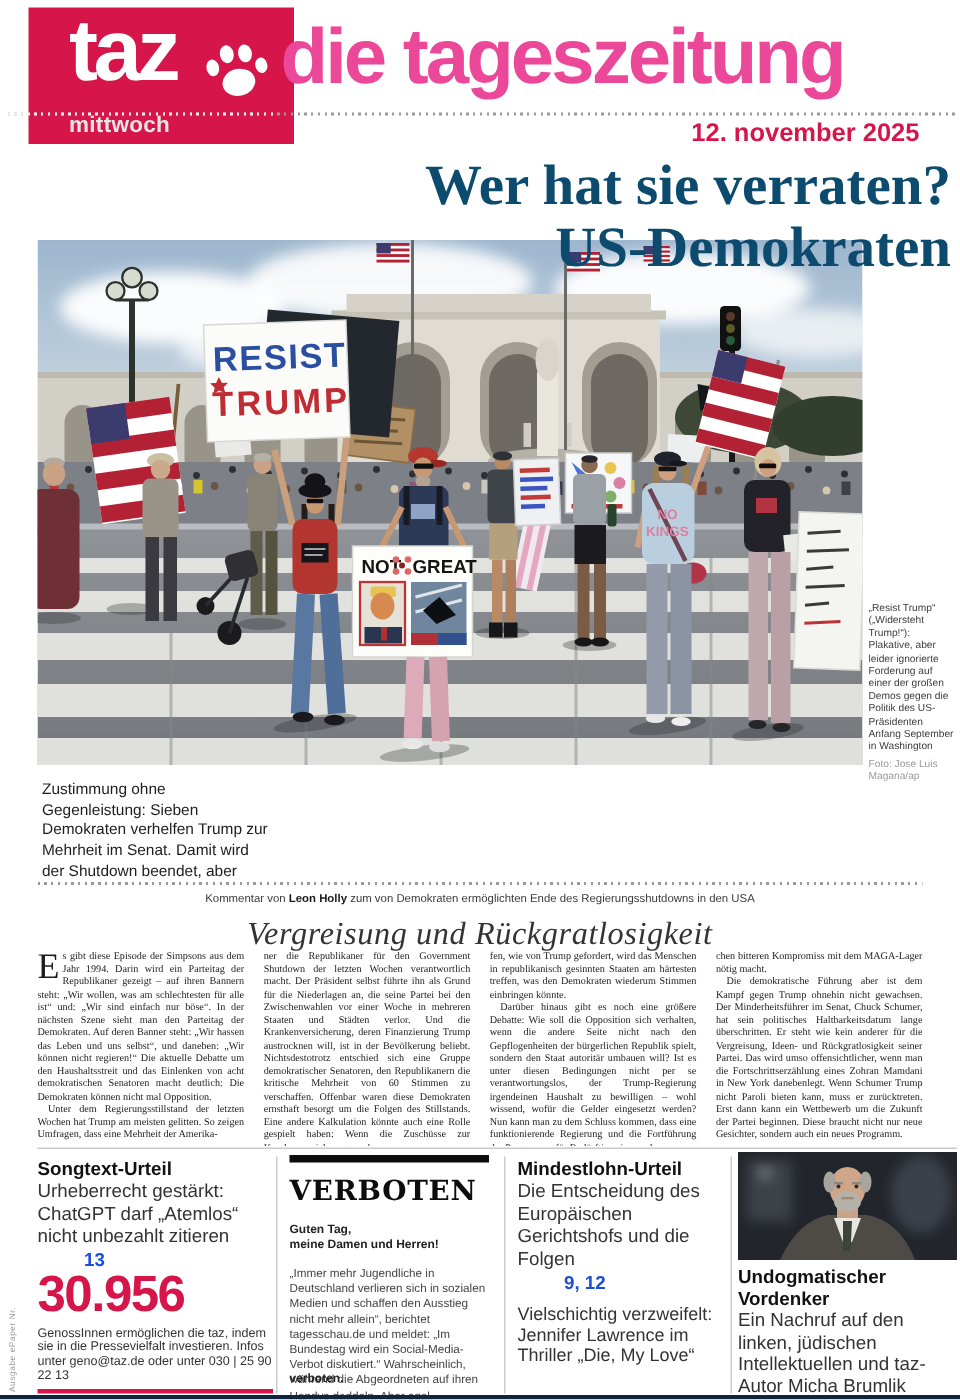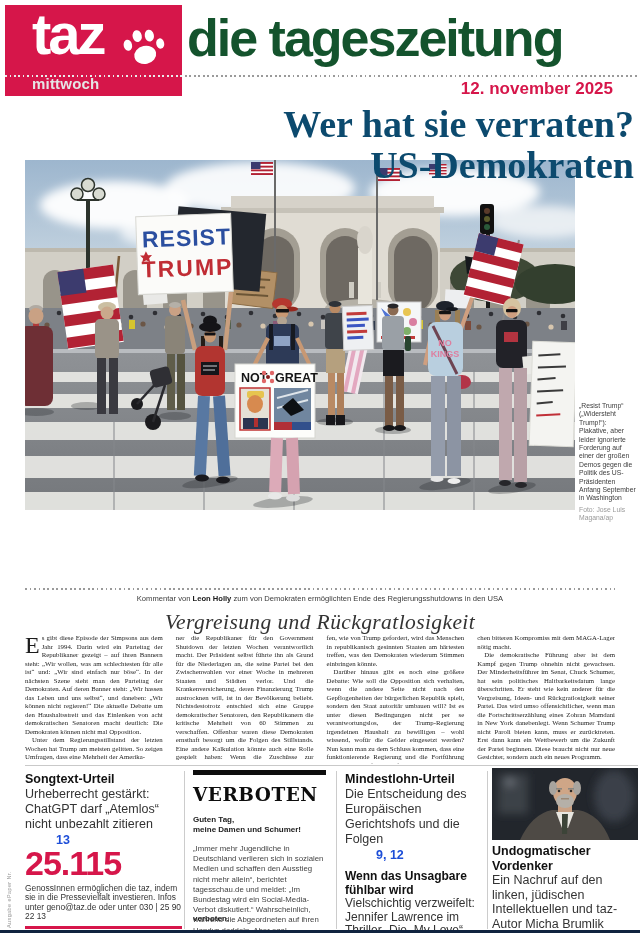--- a/index.html
+++ b/index.html
@@ -1,25 +1,25 @@
 <!DOCTYPE html>
 <html><head>
 <meta charset="utf-8">
 <style>
   html,body{margin:0;padding:0;background:#e8e8e8;}
   #page{position:relative;width:640px;height:933px;background:#fff;overflow:hidden;
         font-family:"Liberation Sans",sans-serif;color:#111;margin:0 auto;}
   .abs{position:absolute;}
 
   
-  .taz-box{left:5px;top:5px;width:177px;height:91px;background:#d6164a;}
+  .taz-box{left:19px;top:5px;width:177px;height:91px;background:#d6164a;}
   .taz-word{left:27px;top:-2px;font-size:58px;line-height:62px;font-weight:bold;color:#fff;letter-spacing:-3px;}
   .paw{left:116px;top:22px;}
   .weekday{left:27px;bottom:4px;font-size:15px;font-weight:bold;color:#e5e5e5;letter-spacing:.2px;}
-  .masthead{left:187px;top:10px;font-size:52px;line-height:56px;font-weight:bold;color:#14532d;letter-spacing:-2px;white-space:nowrap;}
+  .masthead{left:187px;top:10px;font-size:52px;line-height:56px;font-weight:bold;color:#ec4899;letter-spacing:-2px;white-space:nowrap;}
   .dotline{height:2px;background:repeating-linear-gradient(90deg,#9a9a9a 0 1.5px,transparent 1.5px 4.5px);}
   .dotline1{left:5px;width:633px;top:75px;}
   .dotline1b{left:5px;width:177px;top:75px;height:2px;z-index:2;
         background:repeating-linear-gradient(90deg,rgba(255,255,255,.8) 0 1.5px,transparent 1.5px 4.5px);}
   .date{right:27px;top:79px;font-size:17px;font-weight:bold;color:#d6164a;}
 
   
   .headline{right:6px;top:104px;text-align:right;z-index:6;color:#0c4a6e;
             font-family:"Liberation Serif",serif;font-weight:bold;}
   .headline .hl{font-size:38px;line-height:41px;}
@@ -529,20 +529,21 @@
       <line x1="512" y1="244" x2="528" y2="242" stroke="#3a3a3a" stroke-width="2"></line>
       <line x1="512" y1="256" x2="536" y2="254" stroke="#c03038" stroke-width="2"></line>
     </g>
   </svg>
 
   <div class="abs caption">
     <div>„Resist Trump“ („Widersteht Trump!“): Plakative, aber leider ignorierte Forderung auf einer der großen Demos gegen die Politik des US-Präsidenten Anfang September in Washington</div>
     <div class="credit">Foto: Jose Luis Magana/ap</div>
   </div>
 
+  <div class="abs standfirst sf1">Zustimmung ohne Gegenleistung: Sieben Demokraten verhelfen Trump zur Mehrheit im Senat. Damit wird der Shutdown beendet, aber</div>
   <div class="abs dotline dotline2"></div>
 
   <div class="abs kicker">
     <span>Kommentar von </span><b>Leon Holly</b><span> zum von Demokraten ermöglichten Ende des Regierungsshutdowns in den USA</span>
   </div>
   <div class="abs comment-title">Vergreisung und Rückgratlosigkeit</div>
 
   <div class="abs article">
     <div class="col">
       <p><span class="dropcap">E</span><span>s gibt diese Episode der Simpsons aus dem Jahr 1994. Darin wird ein Parteitag der Republikaner gezeigt – auf ihren Bannern steht: „Wir wollen, was am schlechtesten für alle ist“ und: „Wir sind einfach nur böse“. In der nächsten Szene sieht man den Parteitag der Demokraten. Auf deren Banner steht: „Wir hassen das Leben und uns selbst“, und daneben: „Wir können nicht regieren!“ Die aktuelle Debatte um den Haushaltsstreit und das Einlenken von acht demokratischen Senatoren macht deutlich: Die Demokraten können nicht mal Opposition.</span></p>
@@ -565,45 +566,44 @@
   <div class="abs vr" style="left:184px;"></div>
   <div class="abs vr" style="left:336px;"></div>
   <div class="abs vr" style="left:487px;"></div>
 
   <div class="abs colA">
     <div class="tk">Songtext-Urteil</div>
     <div class="tt">Urheberrecht gestärkt: ChatGPT darf „Atemlos“ nicht unbezahlt zitieren</div>
     <div class="tp">13</div>
   </div>
   <div class="abs coop">
-    <div class="coop-num">25.115</div>
+    <div class="coop-num">30.956</div>
     <div class="coop-text">GenossInnen ermöglichen die taz, indem sie in die Pressevielfalt investieren. Infos unter geno@taz.de oder unter 030 | 25 90 22 13</div>
   </div>
   <div class="abs coop-rule"></div>
   <div class="abs edition">Ausgabe ePaper Nr.</div>
 
   <div class="abs colB">
     <div class="vb-topbar"></div>
     <div class="vb-title">VERBOTEN</div>
     <div class="vb-greet">
       <div>Guten Tag,</div>
-      <div>meine Damen und Schumer!</div>
+      <div>meine Damen und Herren!</div>
     </div>
     <div class="vb-body">„Immer mehr Jugendliche in Deutschland verlieren sich in sozialen Medien und schaffen den Ausstieg nicht mehr allein“, berichtet tagesschau.de und meldet: „Im Bundestag wird ein Social-Media-Verbot diskutiert.“ Wahrscheinlich, während die Abgeordneten auf ihren Handys daddeln. Aber egal. Hauptsache, es wird mal wieder was</div>
     <div class="vb-sign">verboten.</div>
   </div>
 
   <div class="abs colC">
     <div>
       <div class="tk">Mindestlohn-Urteil</div>
       <div class="tt">Die Entscheidung des Europäischen Gerichtshofs und die Folgen</div>
       <div class="tp">9, 12</div>
     </div>
     <div class="teaser2">
-      <div class="tk">Wenn das Unsagbare fühlbar wird</div>
       <div class="tt">Vielschichtig verzweifelt: Jennifer Lawrence im Thriller „Die, My Love“</div>
 
     </div>
   </div>
 
   <div class="abs colD">
     <svg class="portrait" width="146" height="72" viewBox="0 0 146 72">
       <rect x="0" y="0" width="146" height="72" fill="#22262c"></rect>
       <g filter="url(#pb)">
         <rect x="6" y="6" width="30" height="40" fill="#565c64" opacity=".5"></rect>

